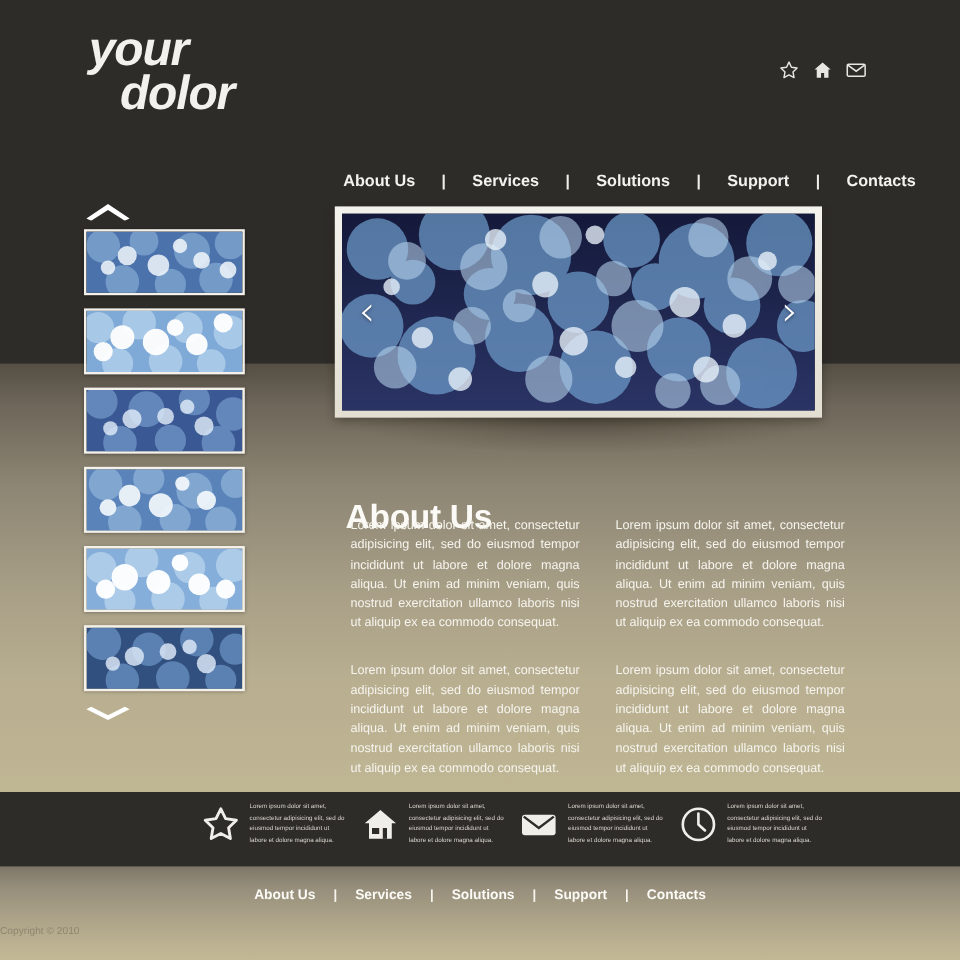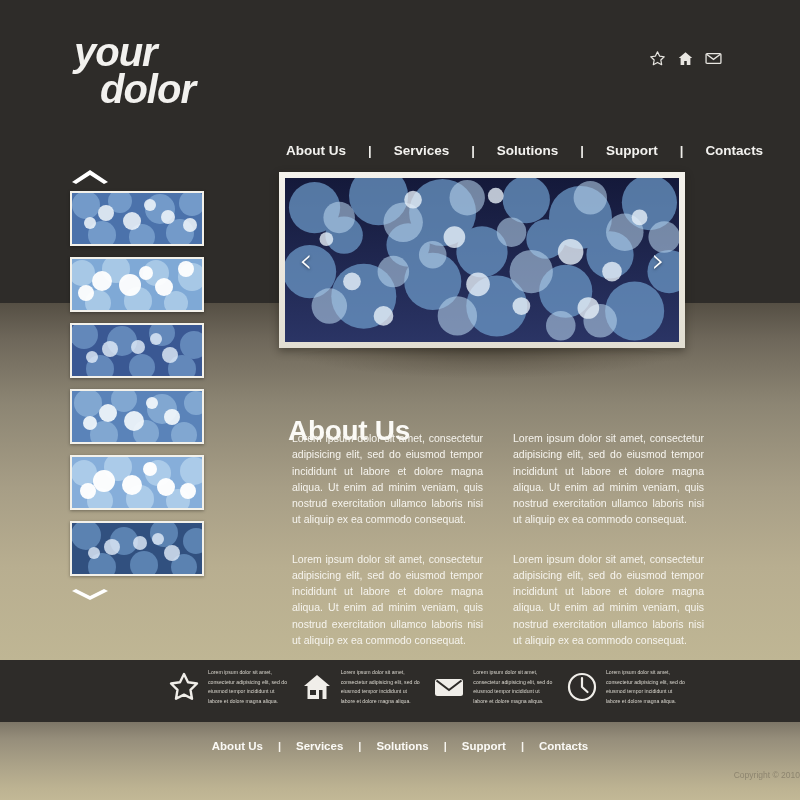--- a/index.html
+++ b/index.html
@@ -13,21 +13,21 @@
 
   
   .bg-dark-top{position:absolute;left:0;top:0;width:800px;height:303px;background:#2e2c29;}
   .bg-mid{position:absolute;left:0;top:303px;width:800px;height:357px;
     background:linear-gradient(to bottom,#554f44 0%,#6e675a 10%,#8c8573 28%,#a79e86 52%,#b8ae90 74%,#bfb694 100%);}
   .bg-footdark{position:absolute;left:0;top:660px;width:800px;height:62px;background:#2e2c29;}
   .bg-bottom{position:absolute;left:0;top:722px;width:800px;height:78px;
     background:linear-gradient(to bottom,#7d7667 0%,#968e7b 22%,#aba288 55%,#bdb392 85%,#c2b896 100%);}
 
   
-  .logo{position:absolute;left:74px;top:34px;color:#f2f1ee;font-weight:bold;font-style:italic;
+  .logo{position:absolute;left:74px;top:23px;color:#f2f1ee;font-weight:bold;font-style:italic;
     line-height:0.92;letter-spacing:-1px;}
   .logo .l1{display:block;font-size:40px;}
   .logo .l2{display:block;font-size:40px;margin-left:26px;}
 
   .top-icons{position:absolute;right:78px;top:50px;display:flex;gap:11px;align-items:center;}
   .top-icons .ico{width:17px;height:17px;display:block;fill:#e9e7e2;}
 
   
   .mainnav{position:absolute;left:286px;top:143px;display:flex;align-items:center;gap:0;}
   .mainnav a{color:#f3f2ef;font-size:13.5px;font-weight:bold;text-decoration:none;white-space:nowrap;}
@@ -68,21 +68,21 @@
   .features{position:absolute;left:168px;top:668px;width:520px;display:flex;justify-content:space-between;}
   .feat{display:flex;align-items:flex-start;gap:8px;width:122px;}
   .feat .ficon{flex:0 0 auto;width:32px;height:32px;margin-top:3px;}
   .feat .ficon svg{display:block;width:32px;height:32px;fill:#f0eee9;stroke:#f0eee9;}
   .feat .ftext{color:#d9d6ce;font-size:5.2px;line-height:1.85;}
 
   
   .footnav{position:absolute;left:0;top:740px;width:800px;display:flex;justify-content:center;align-items:center;}
   .footnav a{color:#fbfaf6;font-size:11.5px;font-weight:bold;text-decoration:none;white-space:nowrap;}
   .footnav .sep{color:#f7f5ef;font-size:11px;font-weight:bold;padding:0 15px;}
-  .copyright{position:absolute;left:0;top:770px;width:800px;text-align:right;color:#8d856f;font-size:8.5px;}
+  .copyright{position:absolute;left:0;top:770px;width:800px;text-align:left;color:#8d856f;font-size:8.5px;}
 </style>
 </head>
 <body>
 
 <div class="page">
 
   <div class="bg-dark-top"></div>
   <div class="bg-mid"></div>
   <div class="bg-footdark"></div>
   <div class="bg-bottom"></div>

